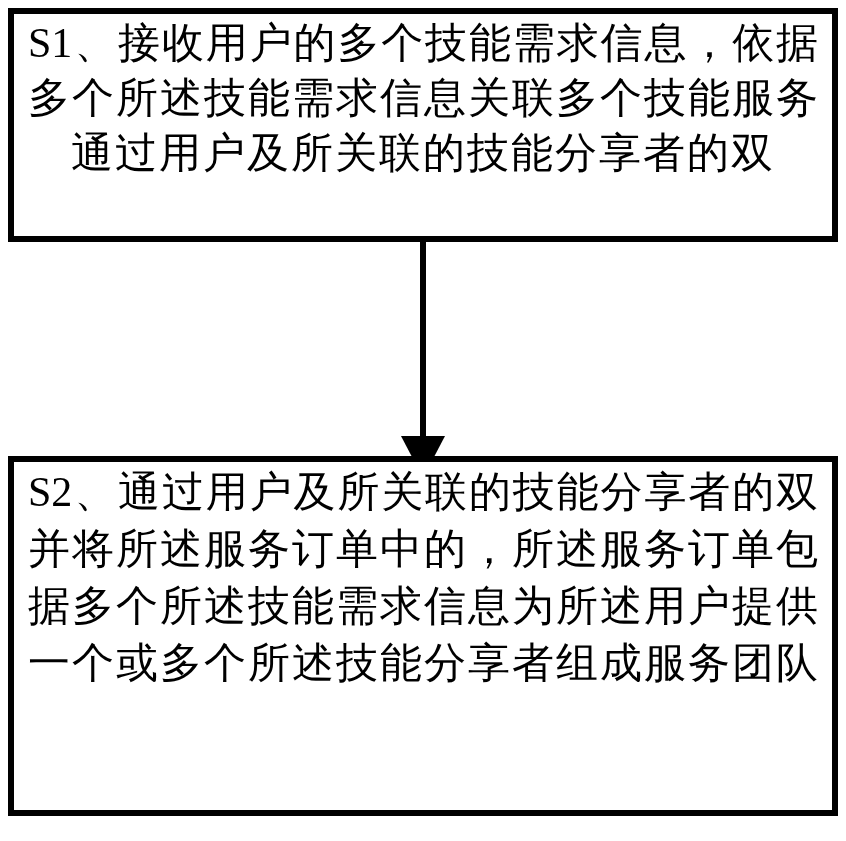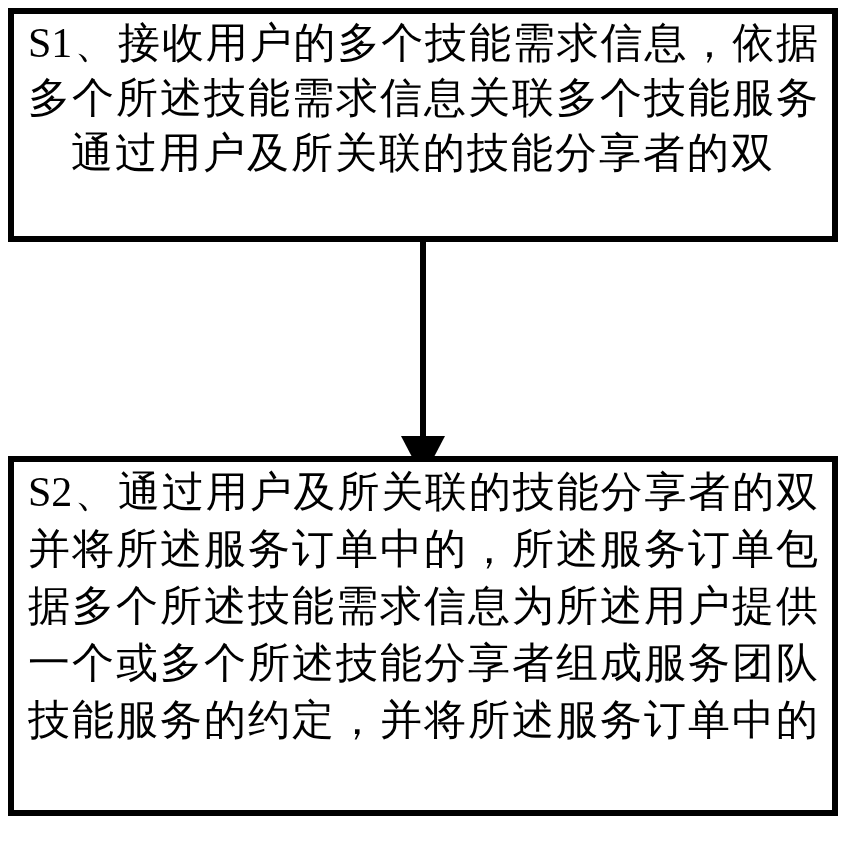--- a/index.html
+++ b/index.html
@@ -92,17 +92,16 @@
     <div class="arrow-shaft"></div>
     <div class="arrow-head"></div>
   </div>
 
   <div class="box box-s2">
     <div class="box-text">
       <div class="line">S2、通过用户及所关联的技能分享者的双</div>
       <div class="line">并将所述服务订单中的，所述服务订单包</div>
       <div class="line">据多个所述技能需求信息为所述用户提供</div>
       <div class="line">一个或多个所述技能分享者组成服务团队</div>
-      <div class="line">技能服务的约定，并将所述服务订单中的</div>
     </div>
   </div>
 
 </div>
 
 </body></html>

